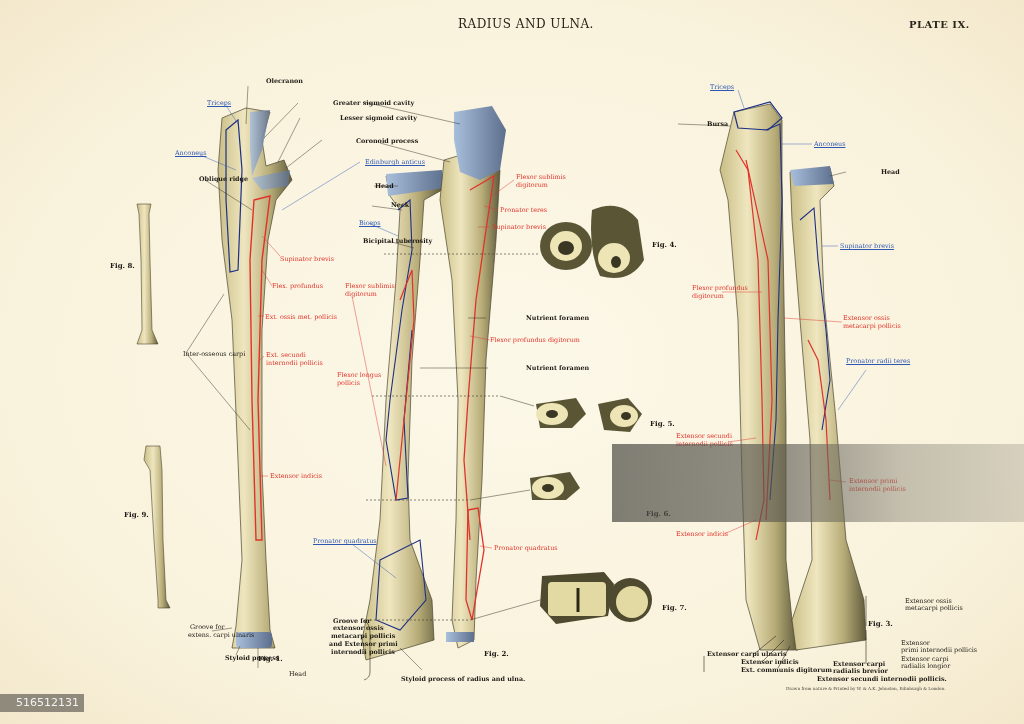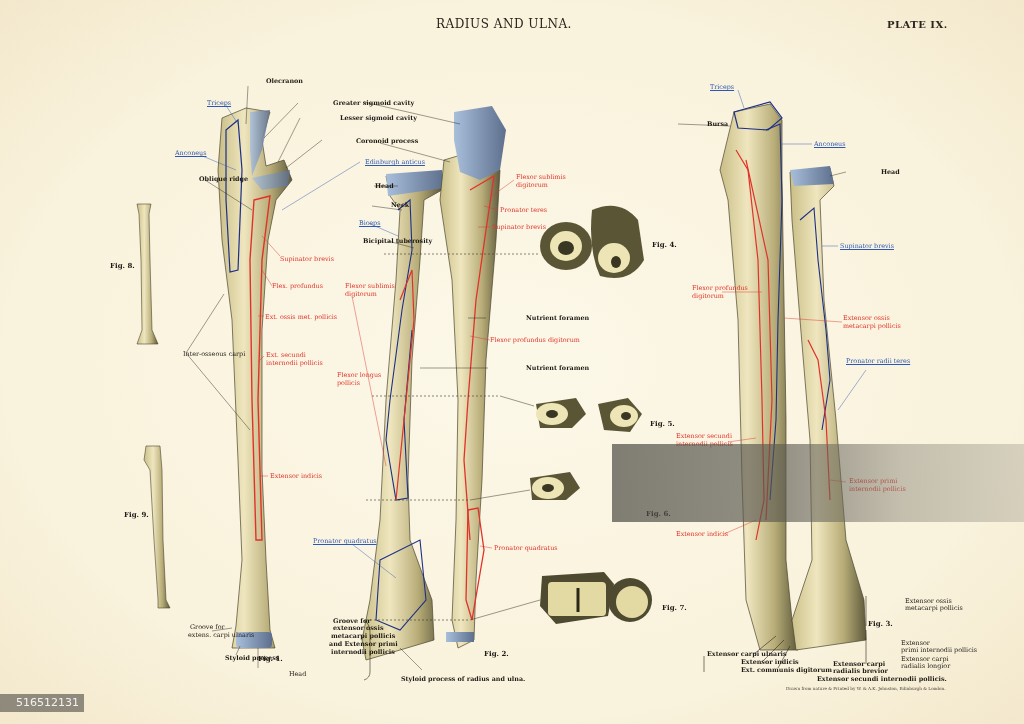--- a/index.html
+++ b/index.html
@@ -1,19 +1,19 @@
 <!DOCTYPE html>
 <html><head>
 <meta charset="utf-8">
 <style>
   html, body { margin:0; padding:0; }
   body { width:1024px; height:724px; overflow:hidden; background:#fbf6e4; font-family:"DejaVu Serif", serif; }
   #plate { position:relative; width:1024px; height:724px; background:
     radial-gradient(ellipse at 50% 50%, #fcf8e8 0%, #f9f2dc 70%, #f3e8cc 100%); overflow:hidden; }
-  .hdr { position:absolute; top:17px; font-size:12px; color:#2a251c; letter-spacing:0.5px; }
+  .hdr { position:absolute; top:17px; font-size:12px; color:#2a251c; letter-spacing:0.5px;margin-left:22px; }
   .hdr.title { left:436px; font-family:"DejaVu Serif", serif; }
   .hdr.plate { left:887px; font-weight:bold; font-size:10px; top:19px; }
   .lbl { position:absolute; font-size:6.4px; line-height:7px; white-space:nowrap; font-family:"DejaVu Serif", serif; }
   .lbl.k { color:#1d1a15; font-weight:bold;padding-left:33px; }
   .lbl.r { color:#e1322a; }
   .lbl.b { color:#2d57b4;text-decoration:underline; }
   .lbl.fig { color:#1d1a15; font-weight:bold; font-size:7px;text-align:right; }
   svg.art { position:absolute; left:0; top:0; width:1024px; height:724px; }
   #watermark { position:absolute; left:612px; top:444px; width:412px; height:78px;
     background:linear-gradient(90deg, rgba(80,78,72,0.72) 0%, rgba(90,88,80,0.65) 40%, rgba(130,126,114,0.45) 70%, rgba(150,146,134,0.35) 100%); }

